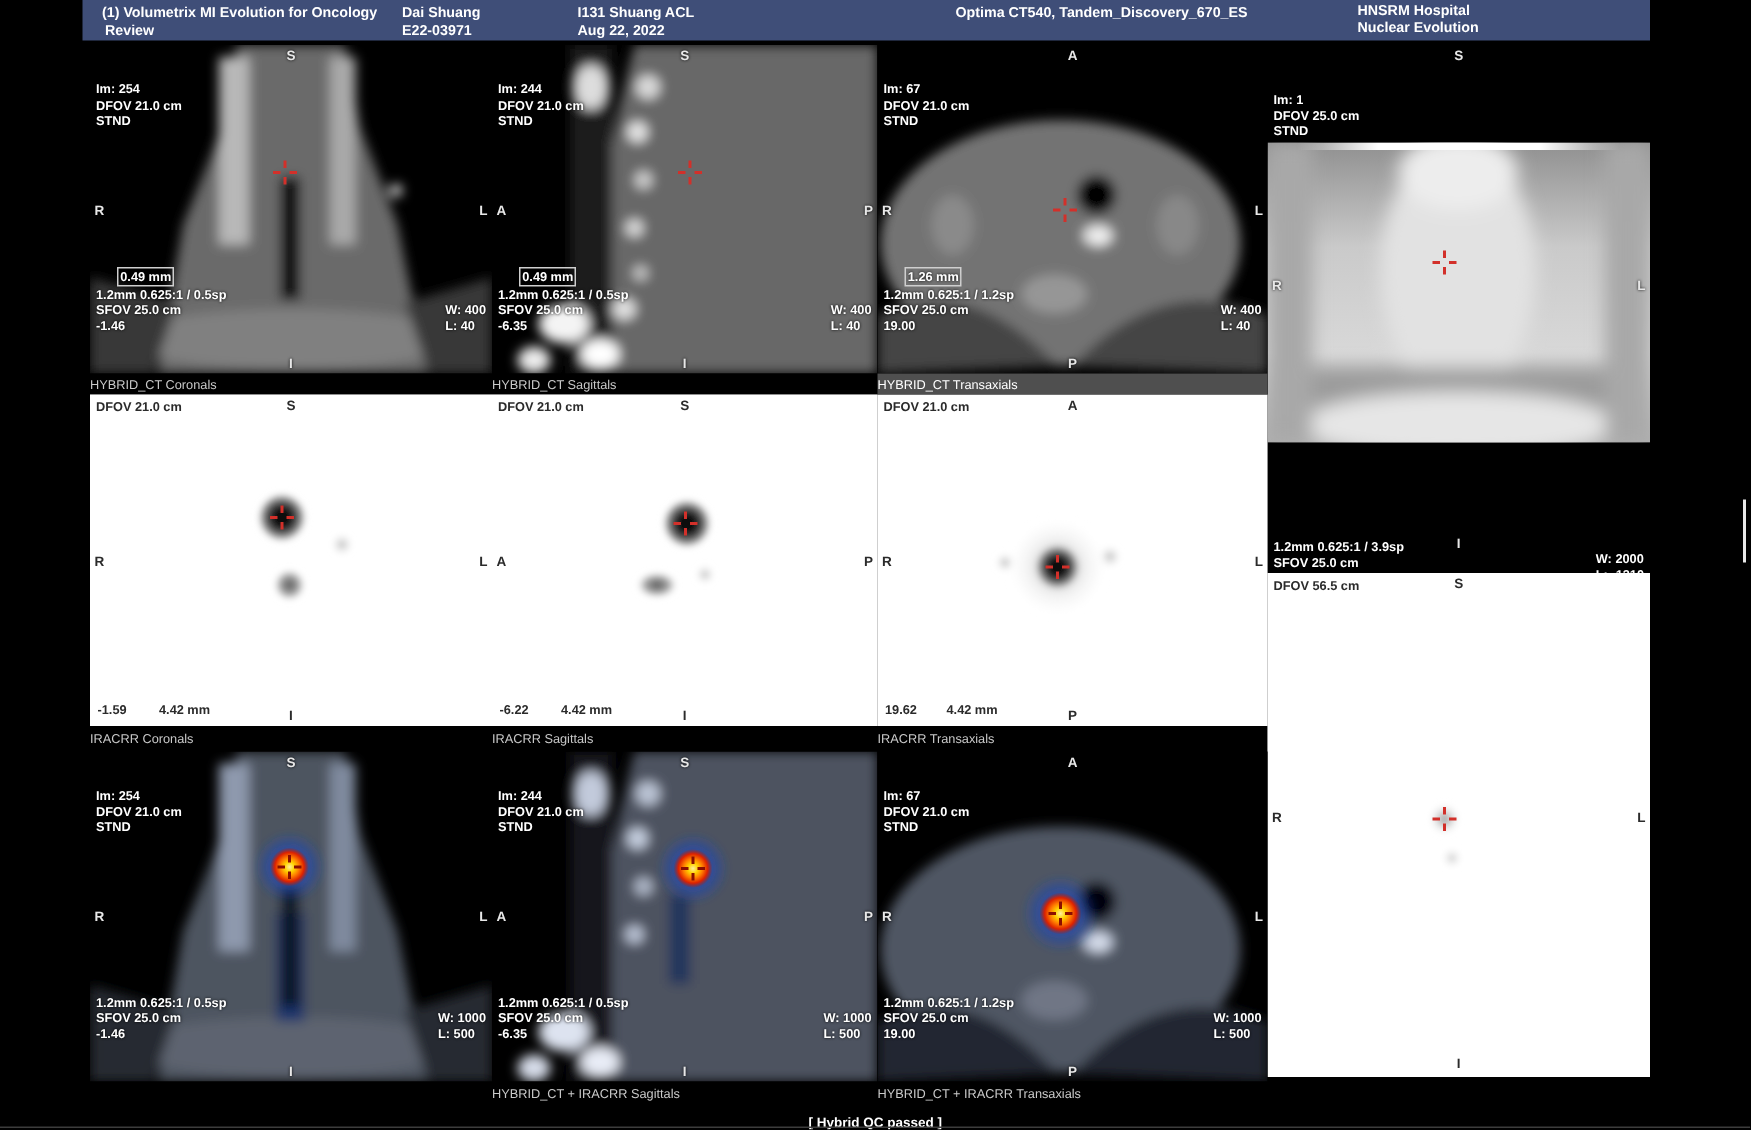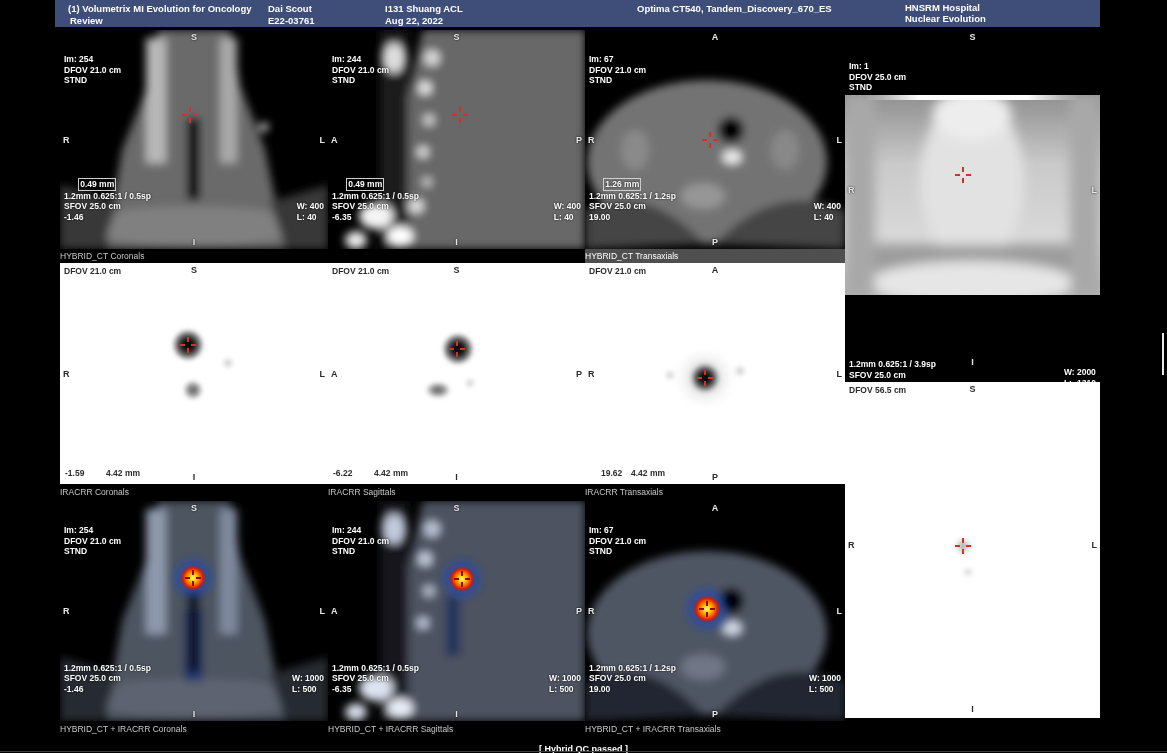--- a/index.html
+++ b/index.html
@@ -101,22 +101,22 @@
       <radialGradient id="mipSmall">
           <stop offset="0" stop-color="#c2c2c2"></stop>
           <stop offset="1" stop-color="#fff" stop-opacity="0"></stop>
         </radialGradient>
     </defs>
   </svg>
 
   <div class="hdr">
     <span style="left:13px;top:3px">(1) Volumetrix MI Evolution for Oncology</span>
     <span style="left:15px;top:15px">Review</span>
-    <span style="left:213px;top:3px">Dai Scout</span>
-    <span style="left:213px;top:15px">E22-03761</span>
+    <span style="left:213px;top:3px">Dai Shuang</span>
+    <span style="left:213px;top:15px">E22-03971</span>
     <span style="left:330px;top:3px">I131 Shuang ACL</span>
     <span style="left:330px;top:15px">Aug 22, 2022</span>
     <span style="left:582px;top:3px">Optima CT540, Tandem_Discovery_670_ES</span>
     <span style="left:850px;top:2px">HNSRM Hospital</span>
     <span style="left:850px;top:13px">Nuclear Evolution</span>
   </div>
 
   <div class="panel" style="left:60px;top:30px;width:268px;height:219px">
     <svg width="268" height="219">
       <rect width="268" height="219" fill="#000"></rect>
@@ -174,20 +174,21 @@
     </div>
     <div class="ovl blk tr" style="right:4px;bottom:6px">
       <span>W: 400</span><span>L: 40</span>
     </div>
     <span class="om t">S</span>
     <span class="om b">I</span>
     <span class="om l">A</span>
     <span class="om r">P</span>
     <div class="xh" style="left:132px;top:85px"></div>
   </div>
+  <div class="plabel" style="left:328px;top:249px;width:257px">HYBRID_CT Sagittals</div>
 
   <div class="panel" style="left:585px;top:30px;width:260px;height:219px">
     <svg width="260" height="219">
       <rect width="260" height="219" fill="#000"></rect>
       <g filter="url(#b4)">
         <ellipse cx="122" cy="132" rx="120" ry="82" fill="#737373"></ellipse>
         <path d="M0,180 Q60,150 120,214 L0,219 Z" fill="#454545"></path>
         <path d="M260,180 Q190,150 130,214 L260,219 Z" fill="#454545"></path>
         <circle cx="146" cy="100" r="13" fill="#030303"></circle>
         <ellipse cx="147" cy="127" rx="10" ry="7" fill="#e6e6e6"></ellipse>
@@ -288,21 +289,21 @@
     <svg width="260" height="221">
       <rect width="260" height="221" fill="#fff"></rect>
       <g filter="url(#b2)">
         <circle cx="120" cy="115" r="34" fill="url(#nmFaint)"></circle>
         <circle cx="120" cy="115" r="16" fill="url(#nmMain)"></circle>
         <circle cx="155" cy="108" r="8" fill="url(#nmFaint)"></circle>
         <circle cx="85" cy="112" r="7" fill="url(#nmFaint)"></circle>
       </g>
     </svg>
     <span class="ovl" style="left:4px;top:3px">DFOV 21.0 cm</span>
-    <span class="ovl" style="left:16px;bottom:6px">19.62</span>
+    <span class="ovl" style="left:5px;bottom:6px">19.62</span>
     <span class="ovl" style="left:46px;bottom:6px">4.42 mm</span>
     <span class="om t">A</span>
     <span class="om b">P</span>
     <span class="om l">R</span>
     <span class="om r">L</span>
     <div class="xh" style="left:120px;top:115px"></div>
   </div>
   <div class="plabel" style="left:585px;top:485px;width:260px">IRACRR Transaxials</div>
 
   <div class="panel light" style="left:845px;top:382px;width:255px;height:336px">
@@ -345,21 +346,20 @@
     </div>
     <div class="ovl blk tr" style="right:4px;bottom:6px">
       <span>W: 1000</span><span>L: 500</span>
     </div>
     <span class="om t">S</span>
     <span class="om b">I</span>
     <span class="om l">R</span>
     <span class="om r">L</span>
     <div class="xh" style="left:133px;top:77px;color:#8b0e00"></div>
   </div>
-  <div class="plabel" style="left:60px;top:722px;width:268px">HYBRID_CT + IRACRR Coronals</div>
 
   <div class="panel" style="left:328px;top:501px;width:257px;height:220px">
     <svg width="257" height="220">
       <rect width="257" height="220" fill="#000"></rect>
       <g filter="url(#b4)">
         <path d="M95,0 L257,0 L257,220 L55,220 C65,145 78,65 95,0 Z" fill="#4d5360"></path>
         <rect x="52" y="0" width="28" height="220" fill="#12151c"></rect>
         <rect x="118" y="95" width="14" height="60" fill="#122a5c" opacity="0.7"></rect>
         <circle cx="104" cy="28" r="8" fill="#bcc5d6"></circle>
         <circle cx="97" cy="58" r="7" fill="#c8d1e2"></circle>

